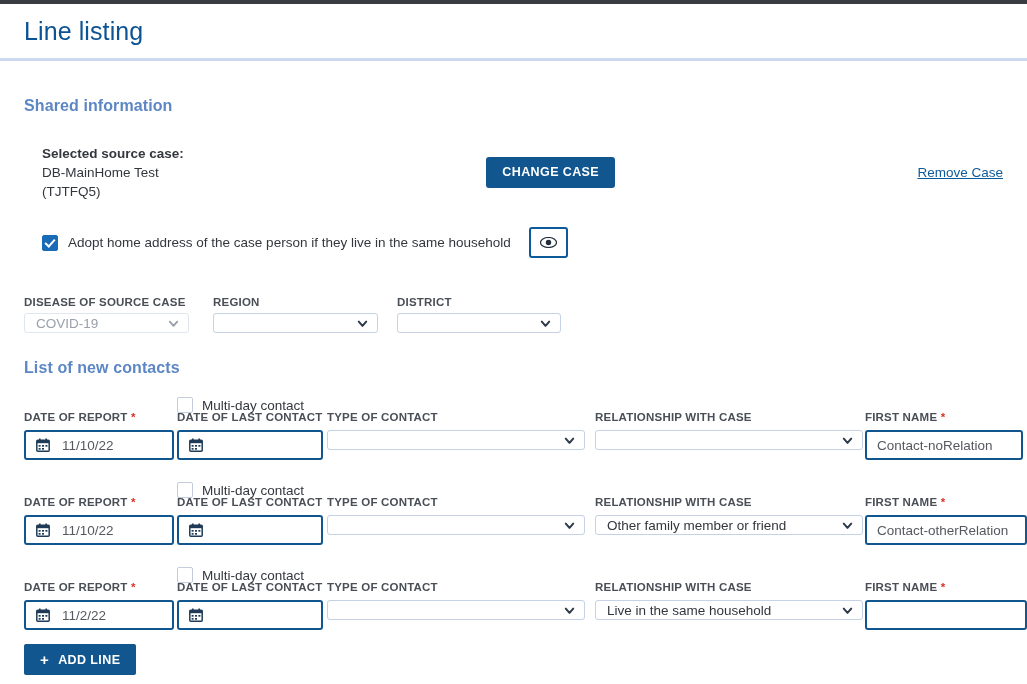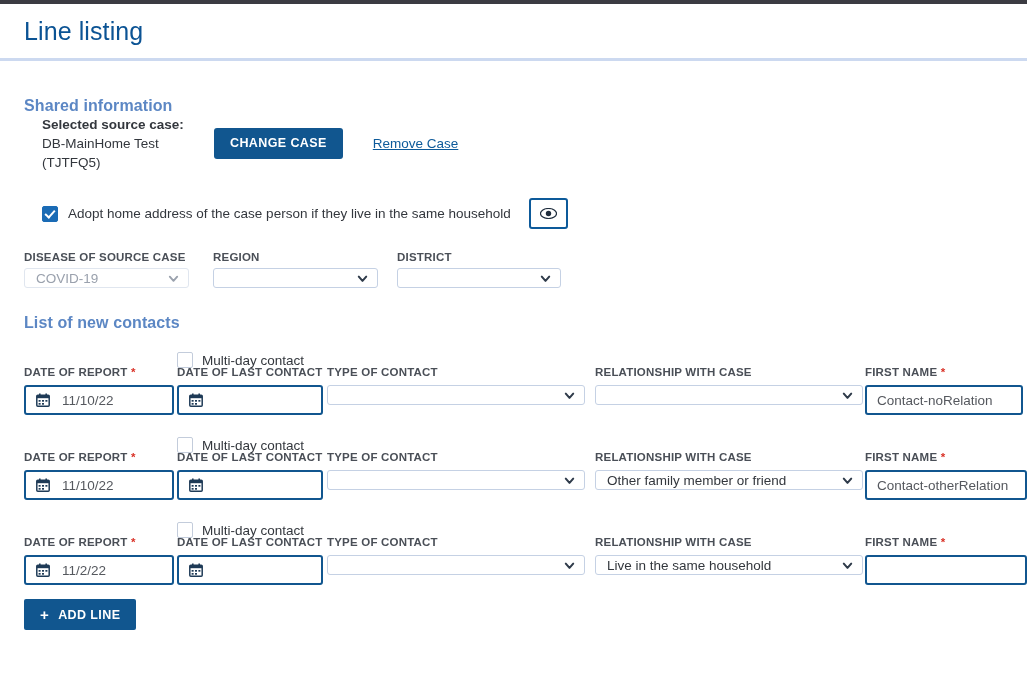--- a/index.html
+++ b/index.html
@@ -56,21 +56,23 @@
     font-weight: bold;
     letter-spacing: 0.1px;
   }
   #shared-title { margin-top: 36px; }
   #contacts-title { margin-top: 26px; }
 
   
   .source-row {
     display: flex;
     align-items: center;
+    margin-top: 29px;
     padding-left: 18px;
+    justify-content: space-between;
   }
   .source-case-block {
     width: 172px;
     font-size: 13.5px;
     color: #33373d;
     line-height: 19px;
   }
   .source-case-label { font-weight: bold; }
   .source-case-value { font-weight: normal; }
 
@@ -287,21 +289,21 @@
       <span>
         <svg width="17" height="11" viewBox="0 0 17 11">
           <ellipse cx="8.5" cy="5.5" rx="8" ry="5" fill="none" stroke="#1f2d3d" stroke-width="1.2"></ellipse>
           <circle cx="8.5" cy="5.5" r="2.7" fill="#1f2d3d"></circle>
         </svg>
       </span>
     </div>
   </div>
 
   <div class="drd-row">
-    <div style="width:165px;">
+    <div style="width:165px;margin-top:16px;">
       <label class="field-label">DISEASE OF SOURCE CASE</label>
       <div class="select-box disabled">
         <span class="sel-text">COVID-19</span>
         <svg class="chev" viewBox="0 0 14 14">
           <path d="M3 5 L7 9.5 L11 5" fill="none" stroke="#9aa1ad" stroke-width="2" stroke-linecap="round" stroke-linejoin="round"></path>
         </svg>
       </div>
     </div>
 
     <div style="width:165px; margin-left:24px;">

